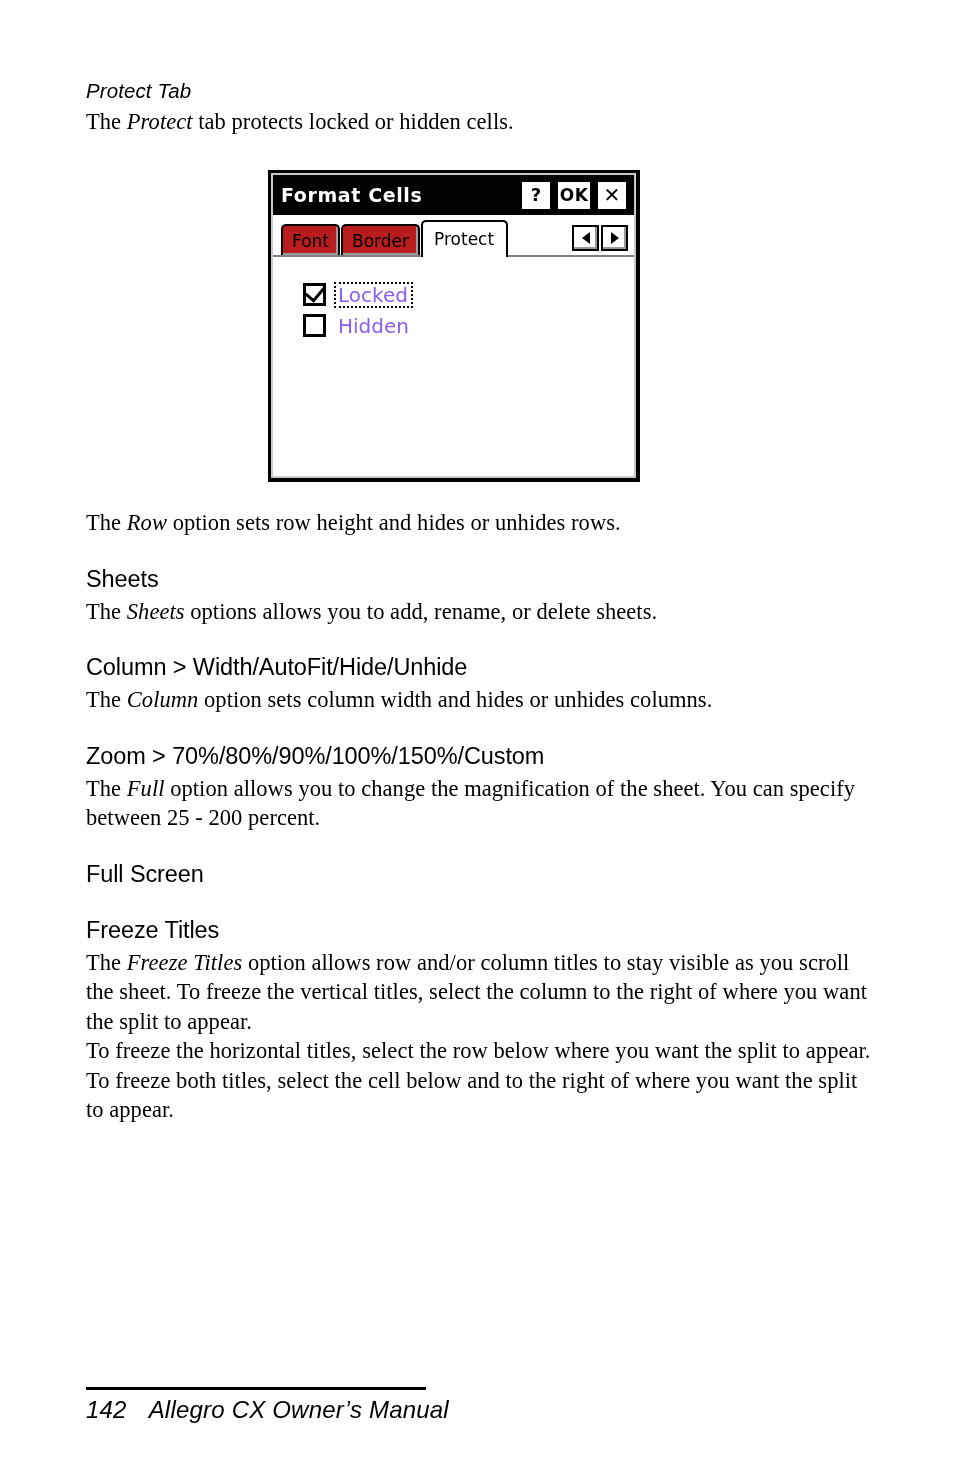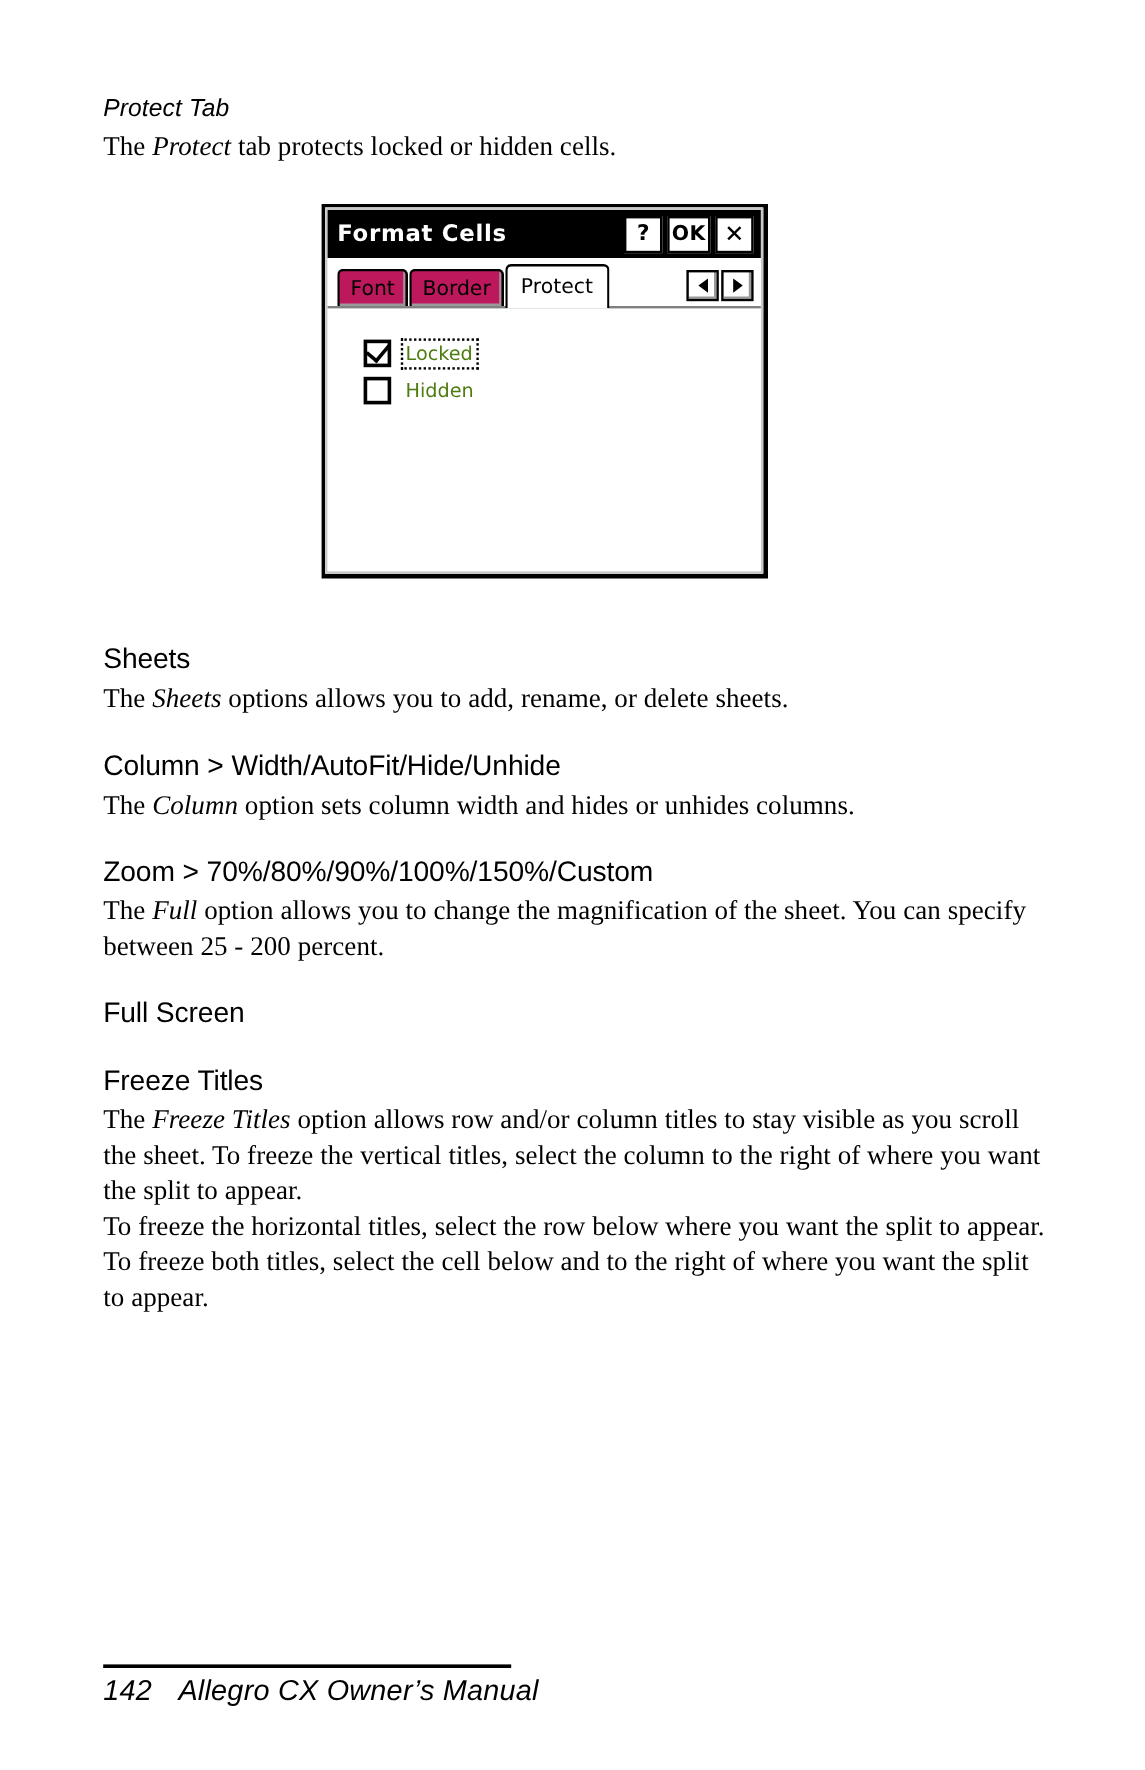--- a/index.html
+++ b/index.html
@@ -137,21 +137,21 @@
     border-bottom: 2px solid #808080;
     display: flex;
     align-items: flex-end;
     padding-left: 8px;
     box-sizing: border-box;
   }
   .tab {
     font-family: "DejaVu Sans", sans-serif;
     font-size: 17px;
     color: #000000;
-    background: #be185d;
+    background: #b91c1c;
     border: 2px solid #000000;
     border-bottom: none;
     border-top-left-radius: 5px;
     border-top-right-radius: 5px;
     box-sizing: border-box;
     padding: 2px 9px 3px 9px;
     margin-right: 1px;
     height: 32px;
     line-height: 26px;
     position: relative;
@@ -218,22 +218,22 @@
   .cb-box .tick {
     position: absolute;
     left: 3px; top: -3px;
     width: 9px; height: 15px;
     border-right: 3px solid #000000;
     border-bottom: 3px solid #000000;
     transform: rotate(40deg);
   }
   .cb-label {
     font-family: "DejaVu Sans", sans-serif;
-    font-size: 16px;
-    color: #4d7c0f;
+    font-size: 20px;
+    color: #8b5cf6;
     margin-left: 10px;
     padding: 1px 3px 1px 2px;
     line-height: 20px;
   }
   .cb-label.focused {
     outline: 2px dotted #000000;
     outline-offset: 0px;
   }
 
   
@@ -306,20 +306,21 @@
           </div>
         </div>
 
       </div>
     </div>
   </div>
 
   <div class="content" style="top:508px;">
 
     <div class="sec-first">
+      <p class="body"><span>The </span><em>Row</em><span> option sets row height and hides or unhides rows.</span></p>
     </div>
 
     <div class="sec">
       <div class="heading">Sheets</div>
       <p class="body"><span>The </span><em>Sheets</em><span> options allows you to add, rename, or delete sheets.</span></p>
     </div>
 
     <div class="sec">
       <div class="heading">Column &gt; Width/AutoFit/Hide/Unhide</div>
       <p class="body"><span>The </span><em>Column</em><span> option sets column width and hides or unhides columns.</span></p>

